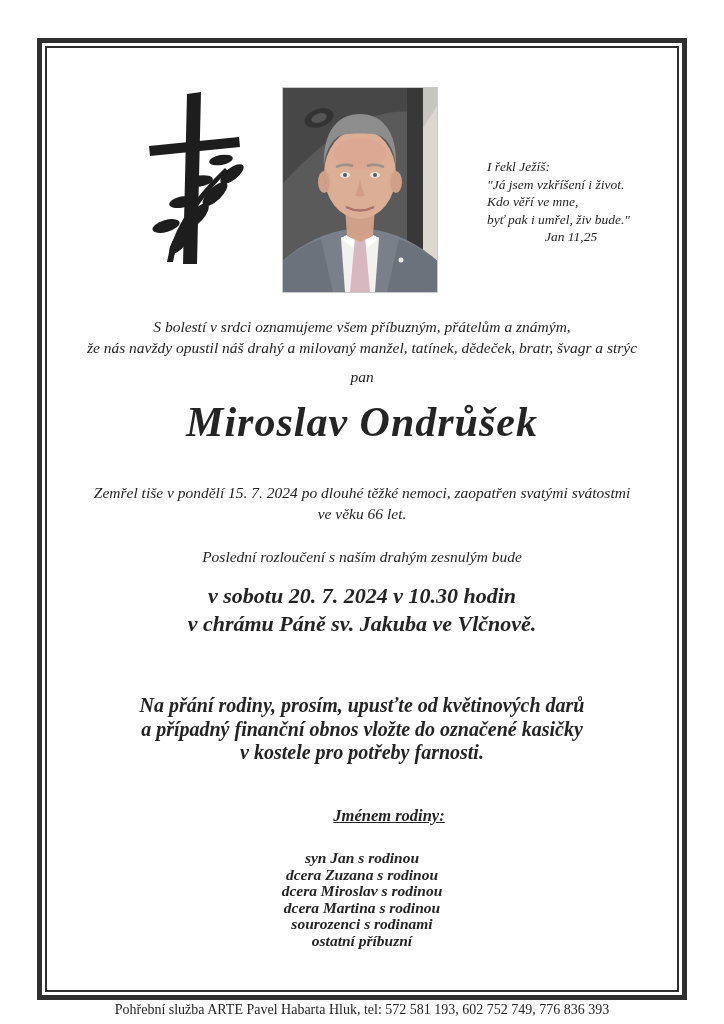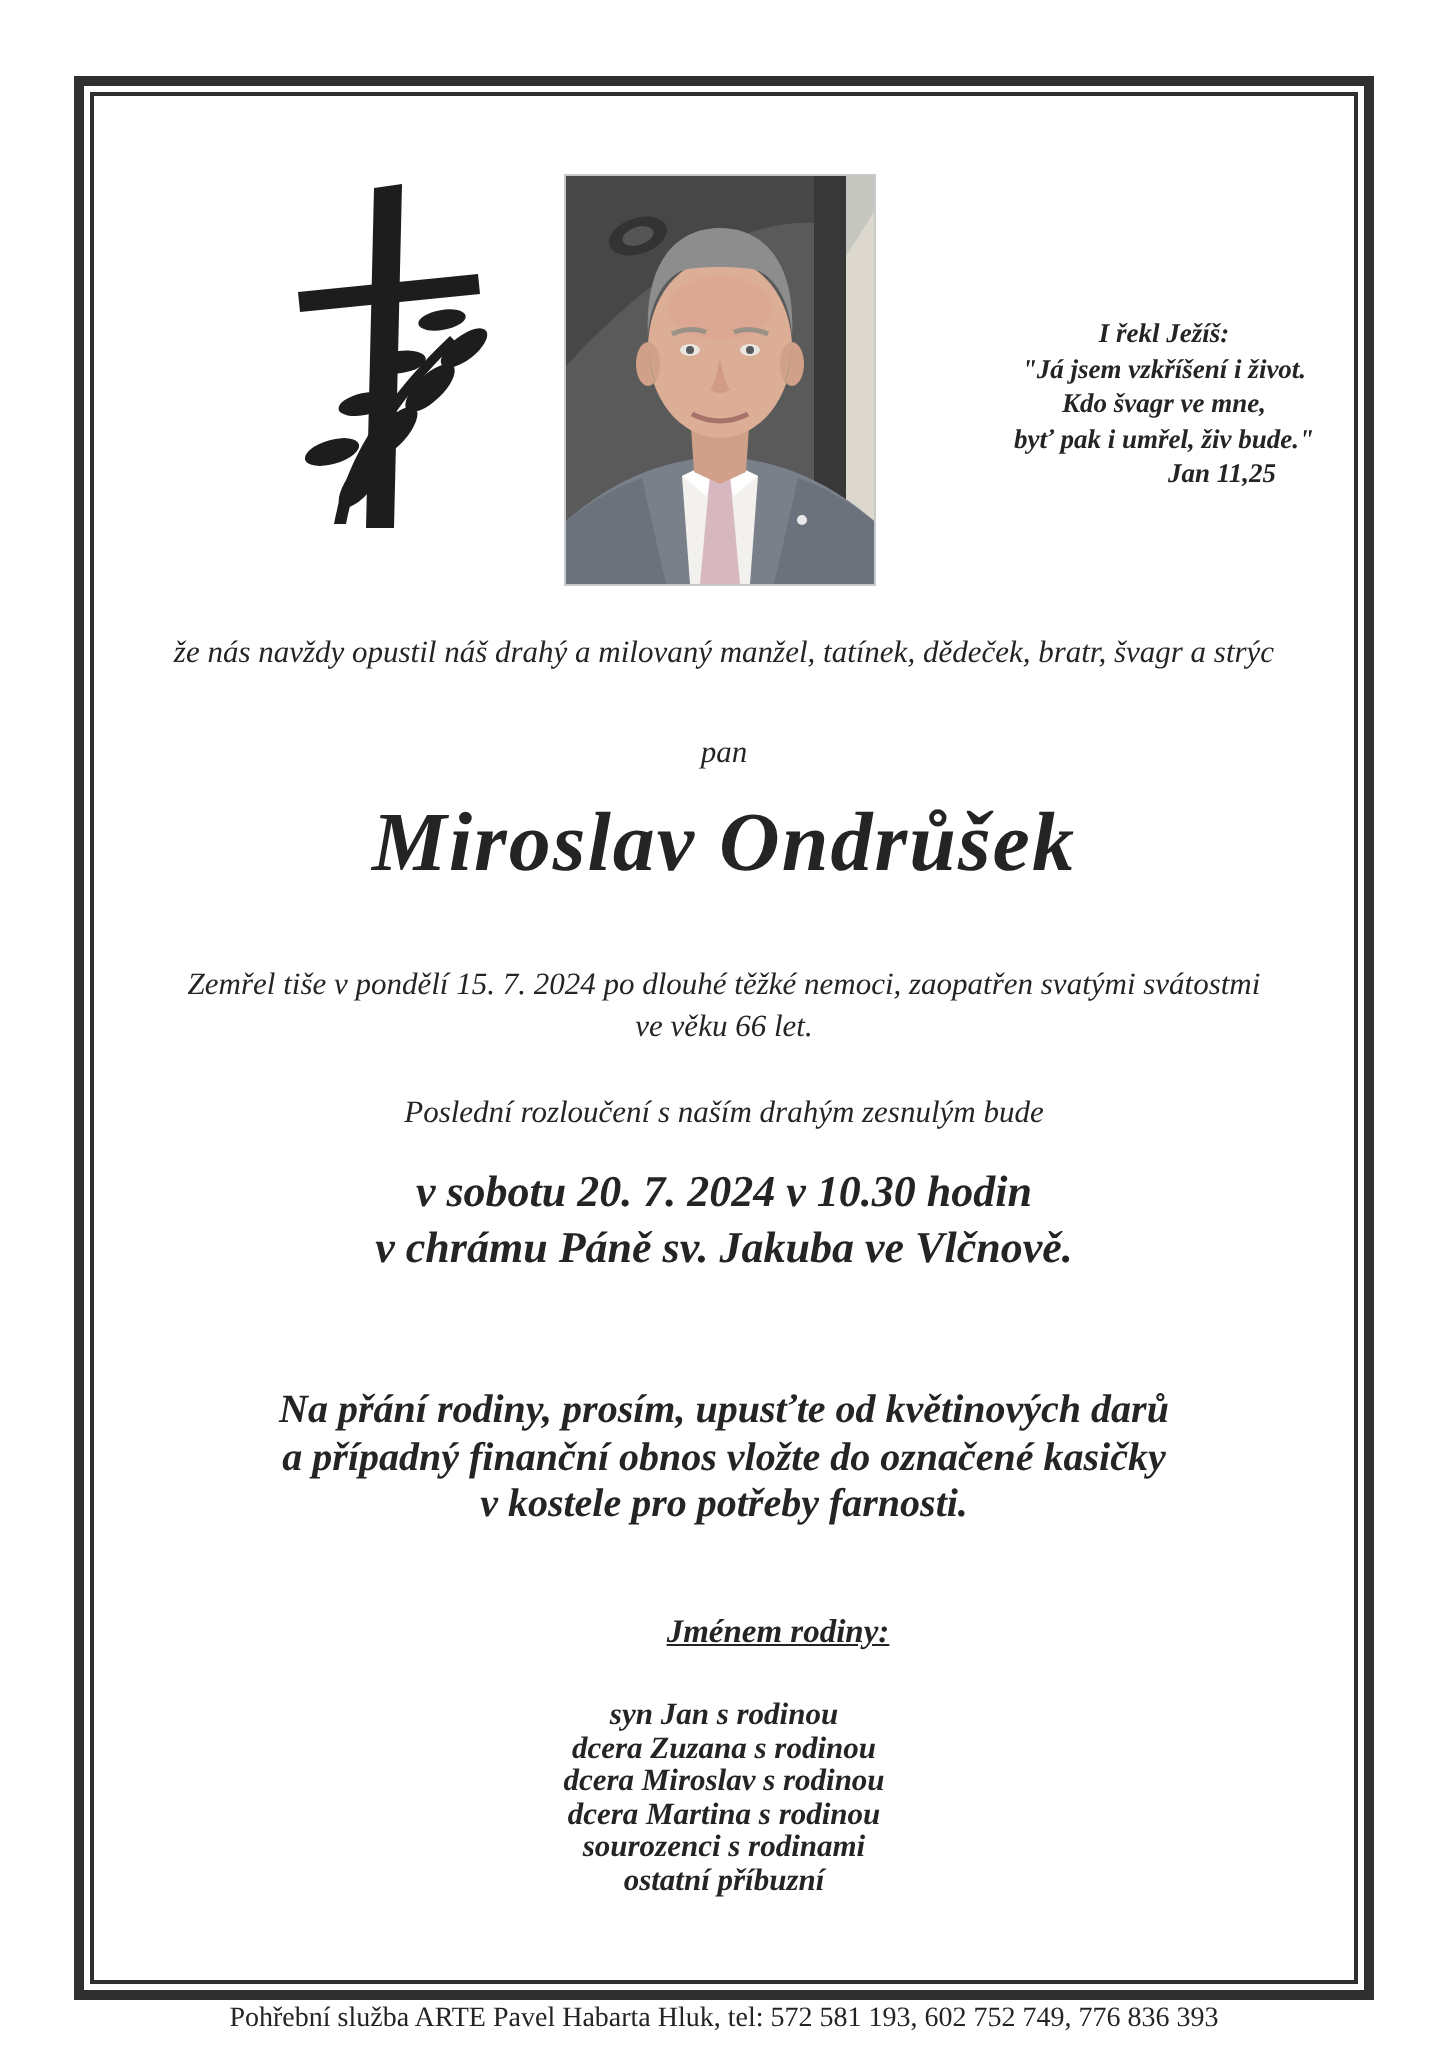--- a/index.html
+++ b/index.html
@@ -20,22 +20,22 @@
   .abs{position:absolute;}
   .center{left:0;width:724px;text-align:center;}
 
   .cross{left:133px;top:90px;width:122px;height:176px;}
   .photo{
     left:283px;top:88px;width:154px;height:204px;
     outline:1px solid #c9c9c9;
   }
   .quote{
     left:487px;top:158px;width:190px;
-    font-size:13.5px;font-weight:bold;font-style:italic;
-    line-height:17.5px;text-align:center;
+    font-size:13.5px;font-weight:normal;font-style:italic;
+    line-height:17.5px;text-align:left;
   }
   .quote .cite{margin-left:58px;}
 
   .announce{top:316px;font-size:15.5px;font-style:italic;line-height:21px;}
   .pan{top:368px;font-size:15.5px;font-style:italic;}
   .name{top:398px;font-size:42px;font-weight:bold;font-style:italic;letter-spacing:1px;}
   .death{top:482px;font-size:15.5px;font-style:italic;line-height:21px;}
   .farewell-intro{top:548px;font-size:15.5px;font-style:italic;}
   .farewell-main{top:582px;font-size:22px;font-weight:bold;font-style:italic;line-height:28px;}
   .request{top:694px;font-size:20px;font-weight:bold;font-style:italic;line-height:23.5px;}
@@ -120,26 +120,27 @@
 
     <path d="M63,119 Q77,126 91,119" stroke="#a9726a" stroke-width="2.5" fill="none"></path>
 
     <circle cx="118" cy="172" r="2.5" fill="#e8e8e8"></circle>
   </svg>
 </div>
 
 <div class="abs quote">
   <div>I řekl Ježíš:</div>
   <div>"Já jsem vzkříšení i život.</div>
-  <div>Kdo švagr ve mne,</div>
+  <div>Kdo věří ve mne,</div>
   <div>byť pak i umřel, živ bude."</div>
   <div class="cite">Jan 11,25</div>
 </div>
 
 <div class="abs center announce">
+  <div>S bolestí v srdci oznamujeme všem příbuzným, přátelům a známým,</div>
   <div>že nás navždy opustil náš drahý a milovaný manžel, tatínek, dědeček, bratr, švagr a strýc</div>
 </div>
 
 <div class="abs center pan">pan</div>
 
 <div class="abs center name">Miroslav Ondrůšek</div>
 
 <div class="abs center death">
   <div>Zemřel tiše v pondělí 15. 7. 2024 po dlouhé těžké nemoci, zaopatřen svatými svátostmi</div>
   <div>ve věku 66 let.</div>

